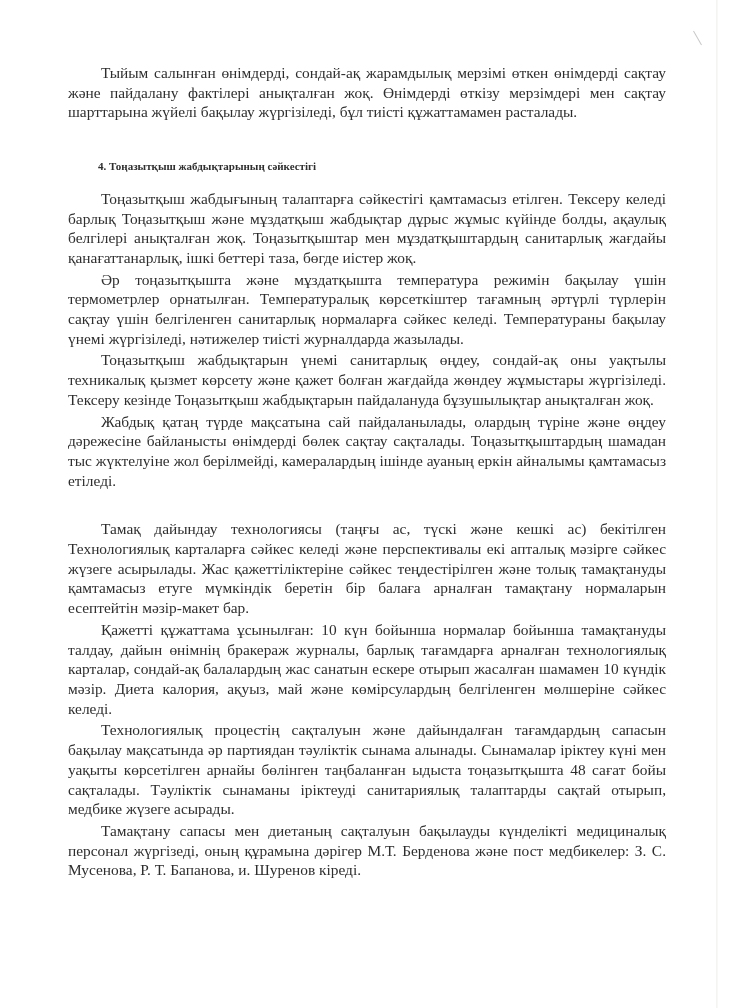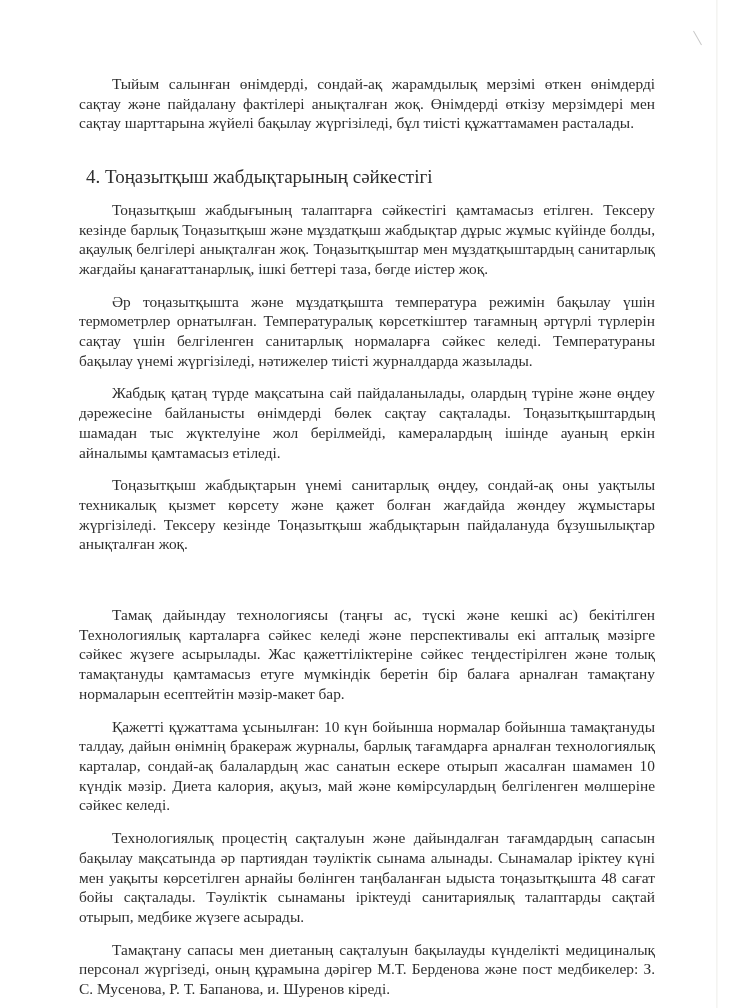--- a/index.html
+++ b/index.html
@@ -15,45 +15,45 @@
       background: linear-gradient(to right, #f2f2f0, #fafaf8);
     }
     .scan-mark {
       position: absolute; left: 697px; top: 30px; width: 1px; height: 16px;
       background: #c8c8c8; transform: rotate(-30deg);
     }
     .doc {
       position: absolute; left: 66px; top: 61px; width: 602px;
       font-size: 15.4px; line-height: 19.7px;
     }
-    .p { text-align: justify; text-indent: 33px; margin: 13px; }
+    .p { text-align: justify; text-indent: 33px; margin: 2px; }
     .h {
-      font-weight: normal; margin: 0; padding-left: 20px;
-      font-size: 19px; line-height: 19.7px;
+      font-weight: bold; margin: 12px; padding-left: 20px;
+      font-size: 11px; line-height: 19.7px;
     }
     .gap { height: 19px; }
   </style>
 </head>
 <body>
 
 <div class="page-edge"></div>
 <div class="scan-mark"></div>
 
 <div class="doc">
   <p class="p">Тыйым салынған өнімдерді, сондай-ақ жарамдылық мерзімі өткен өнімдерді сақтау және пайдалану фактілері анықталған жоқ. Өнімдерді өткізу мерзімдері мен сақтау шарттарына жүйелі бақылау жүргізіледі, бұл тиісті құжаттамамен расталады.</p>
 
   <div class="gap"></div>
   <div class="gap" style="height:2px"></div>
 
   <section>
     <h2 class="h">4. Тоңазытқыш жабдықтарының сәйкестігі</h2>
-    <p class="p">Тоңазытқыш жабдығының талаптарға сәйкестігі қамтамасыз етілген. Тексеру кезінде барлық Тоңазытқыш және мұздатқыш жабдықтар дұрыс жұмыс күйінде болды, ақаулық белгілері анықталған жоқ. Тоңазытқыштар мен мұздатқыштардың санитарлық жағдайы қанағаттанарлық, ішкі беттері таза, бөгде иістер жоқ.</p>
+    <p class="p">Тоңазытқыш жабдығының талаптарға сәйкестігі қамтамасыз етілген. Тексеру келеді барлық Тоңазытқыш және мұздатқыш жабдықтар дұрыс жұмыс күйінде болды, ақаулық белгілері анықталған жоқ. Тоңазытқыштар мен мұздатқыштардың санитарлық жағдайы қанағаттанарлық, ішкі беттері таза, бөгде иістер жоқ.</p>
     <p class="p">Әр тоңазытқышта және мұздатқышта температура режимін бақылау үшін термометрлер орнатылған. Температуралық көрсеткіштер тағамның әртүрлі түрлерін сақтау үшін белгіленген санитарлық нормаларға сәйкес келеді. Температураны бақылау үнемі жүргізіледі, нәтижелер тиісті журналдарда жазылады.</p>
+    <p class="p">Тоңазытқыш жабдықтарын үнемі санитарлық өңдеу, сондай-ақ оны уақтылы техникалық қызмет көрсету және қажет болған жағдайда жөндеу жұмыстары жүргізіледі. Тексеру кезінде Тоңазытқыш жабдықтарын пайдалануда бұзушылықтар анықталған жоқ.</p>
     <p class="p">Жабдық қатаң түрде мақсатына сай пайдаланылады, олардың түріне және өңдеу дәрежесіне байланысты өнімдерді бөлек сақтау сақталады. Тоңазытқыштардың шамадан тыс жүктелуіне жол берілмейді, камералардың ішінде ауаның еркін айналымы қамтамасыз етіледі.</p>
-    <p class="p">Тоңазытқыш жабдықтарын үнемі санитарлық өңдеу, сондай-ақ оны уақтылы техникалық қызмет көрсету және қажет болған жағдайда жөндеу жұмыстары жүргізіледі. Тексеру кезінде Тоңазытқыш жабдықтарын пайдалануда бұзушылықтар анықталған жоқ.</p>
   </section>
 
   <div class="gap"></div>
   <div class="gap" style="height:6px"></div>
 
   <section>
     <p class="p">Тамақ дайындау технологиясы (таңғы ас, түскі және кешкі ас) бекітілген Технологиялық карталарға сәйкес келеді және перспективалы екі апталық мәзірге сәйкес жүзеге асырылады. Жас қажеттіліктеріне сәйкес теңдестірілген және толық тамақтануды қамтамасыз етуге мүмкіндік беретін бір балаға арналған тамақтану нормаларын есептейтін мәзір-макет бар.</p>
     <p class="p">Қажетті құжаттама ұсынылған: 10 күн бойынша нормалар бойынша тамақтануды талдау, дайын өнімнің бракераж журналы, барлық тағамдарға арналған технологиялық карталар, сондай-ақ балалардың жас санатын ескере отырып жасалған шамамен 10 күндік мәзір. Диета калория, ақуыз, май және көмірсулардың белгіленген мөлшеріне сәйкес келеді.</p>
     <p class="p">Технологиялық процестің сақталуын және дайындалған тағамдардың сапасын бақылау мақсатында әр партиядан тәуліктік сынама алынады. Сынамалар іріктеу күні мен уақыты көрсетілген арнайы бөлінген таңбаланған ыдыста тоңазытқышта 48 сағат бойы сақталады. Тәуліктік сынаманы іріктеуді санитариялық талаптарды сақтай отырып, медбике жүзеге асырады.</p>
     <p class="p">Тамақтану сапасы мен диетаның сақталуын бақылауды күнделікті медициналық персонал жүргізеді, оның құрамына дәрігер М.Т. Берденова және пост медбикелер: З. С. Мусенова, Р. Т. Бапанова, и. Шуренов кіреді.</p>

